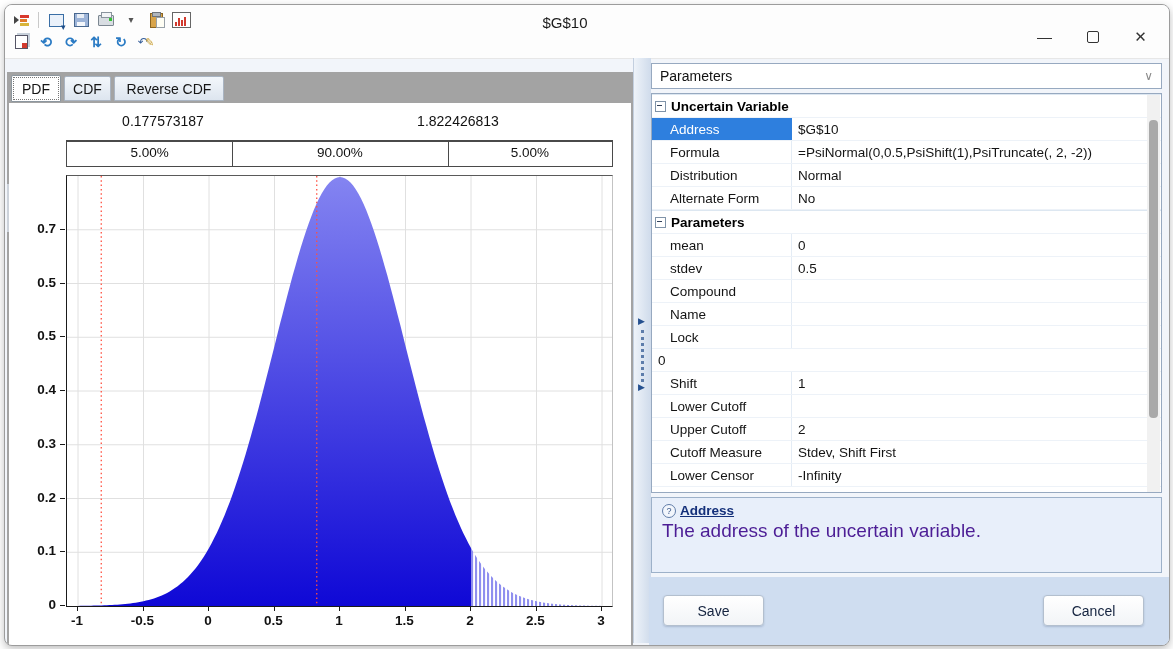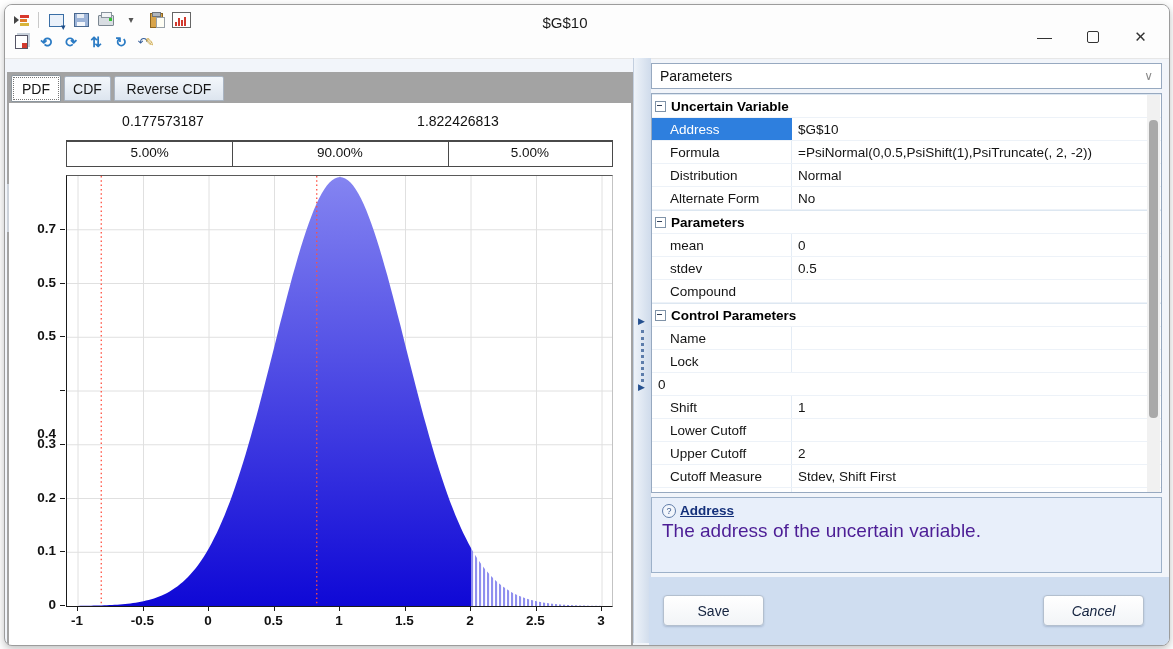--- a/index.html
+++ b/index.html
@@ -87,21 +87,21 @@
             box-sizing:border-box;padding:5px 10px;}
   #desc-title-row{display:flex;align-items:center;gap:4px;}
   #desc-qicon{width:12px;height:12px;border-radius:50%;border:1px solid #5f7ca8;color:#3c5a8c;font-size:9px;display:flex;align-items:center;justify-content:center;background:#f2f6fc;}
   #desc-title{font-size:13.5px;font-weight:bold;text-decoration:underline;color:#14307a;}
   #desc-text{font-size:19px;color:#4c1d95;margin-top:2px;}
   
   #footer{position:absolute;left:644px;top:572px;width:520px;height:68px;background:#cfddf0;}
   .action-btn{position:absolute;top:18px;width:99px;height:29px;background:linear-gradient(#ffffff,#f2f4f7);
               border:1px solid #b3bfce;border-radius:4px;font-size:14px;color:#14233f;
               display:flex;align-items:center;justify-content:center;box-shadow:0 1px 2px rgba(60,80,120,.25);cursor:default;}
-  #btn-save{left:14px;} #btn-cancel{left:394px;font-style:italic;}
+  #btn-save{left:14px;} #btn-cancel{left:394px;}
 </style>
 </head>
 <body>
 
 <div id="stage">
 <div id="window">
 
   <div id="titlebar">
     <div class="tb-row" id="tb-row1">
       <span class="tb-icon i-gallery">
@@ -239,21 +239,21 @@
             <div class="x-label" style="left: 570px; top: 510px;">3</div>
             <div class="y-tick" style="left: 51px; top: 502px;"></div>
             <div class="y-label" style="left: 5px; top: 494px;">0</div>
             <div class="y-tick" style="left: 51px; top: 448.25px;"></div>
             <div class="y-label" style="left: 5px; top: 440.25px;">0.1</div>
             <div class="y-tick" style="left: 51px; top: 394.5px;"></div>
             <div class="y-label" style="left: 5px; top: 386.5px;">0.2</div>
             <div class="y-tick" style="left: 51px; top: 340.75px;"></div>
             <div class="y-label" style="left: 5px; top: 332.75px;">0.3</div>
             <div class="y-tick" style="left: 51px; top: 287px;"></div>
-            <div class="y-label" style="left: 5px; top: 279px; margin-top: 44px;">0.4</div>
+            <div class="y-label" style="left: 5px; top: 279px;">0.4</div>
             <div class="y-tick" style="left: 51px; top: 233.25px;"></div>
             <div class="y-label" style="left: 5px; top: 225.25px;">0.5</div>
             <div class="y-tick" style="left: 51px; top: 179.5px;"></div>
             <div class="y-label" style="left: 5px; top: 171.5px;">0.5</div>
             <div class="y-tick" style="left: 51px; top: 125.75px;"></div>
             <div class="y-label" style="left: 5px; top: 117.75px;">0.7</div>
           </div>
     </div>
   </div>
 
@@ -299,24 +299,20 @@
             <div class="val">0</div>
           </div>
           <div class="grid-row">
             <div class="lbl">stdev</div>
             <div class="val">0.5</div>
           </div>
           <div class="grid-row">
             <div class="lbl">Compound</div>
             <div class="val"></div>
           </div>
-          <div class="grid-section">
-            <span class="expander"></span>
-            <span>Control Parameters</span>
-          </div>
           <div class="grid-row">
             <div class="lbl">Name</div>
             <div class="val"></div>
           </div>
           <div class="grid-row">
             <div class="lbl">Lock</div>
             <div class="val"></div>
           </div>
           <div class="grid-row">
             <div class="val">0</div>

